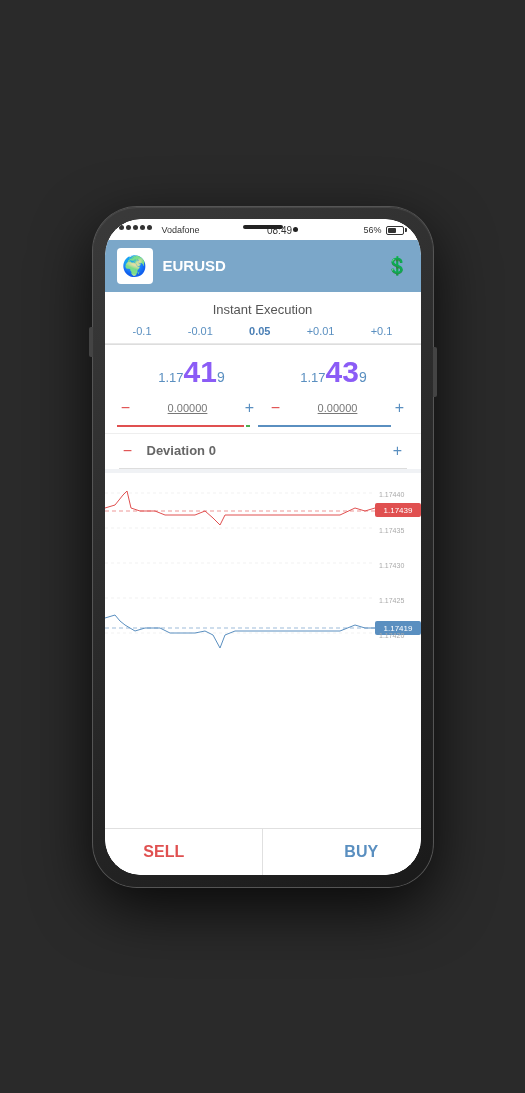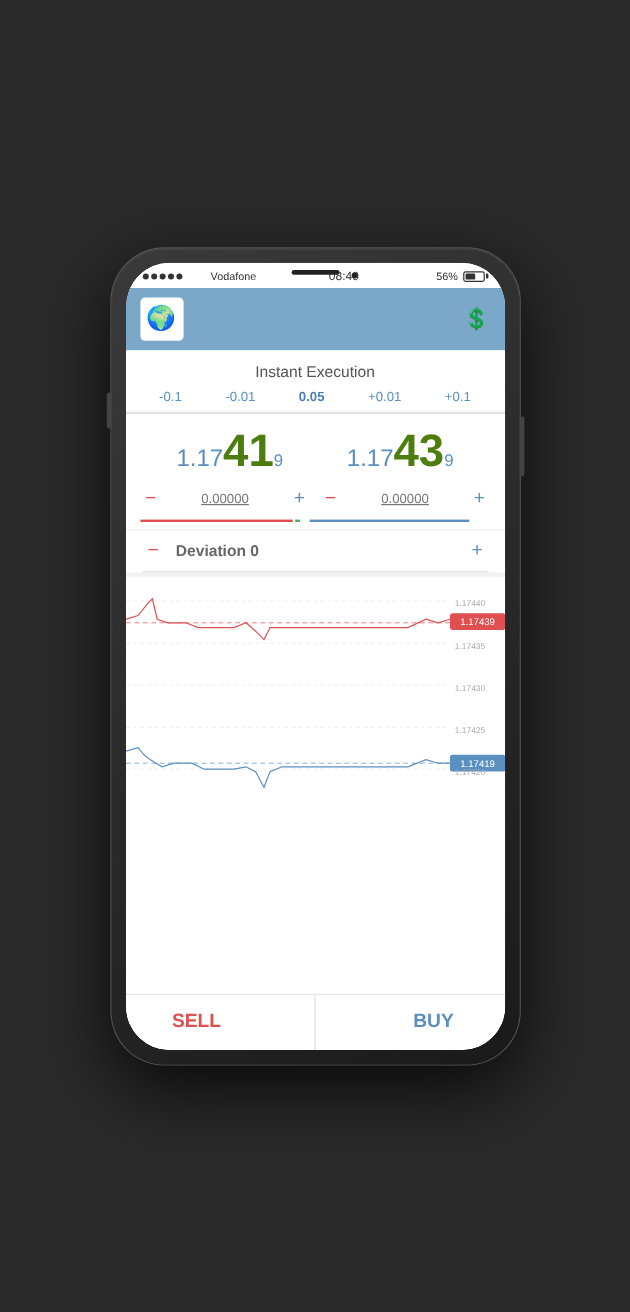--- a/index.html
+++ b/index.html
@@ -70,21 +70,21 @@
     .status-bar {
       background: #fff;
       display: flex;
       align-items: center;
       justify-content: space-between;
       padding: 6px 14px 4px;
       font-size: 9px;
       color: #333;
       flex-shrink: 0;
     }
-    .status-left { display: flex; align-items: center; gap: 20px; }
+    .status-left { display: flex; gap: 6px; }
     .status-dot {
       width: 5px; height: 5px;
       border-radius: 50%;
       background: #333;
     }
     .status-dots { display: flex; gap: 2px; margin-right: 4px; }
     .status-center { font-size: 10px; font-weight: 500; }
     .status-right { display: flex; align-items: center; gap: 4px; font-size: 9px; }
 
     
@@ -199,27 +199,27 @@
       display: flex;
       justify-content: space-around;
       align-items: baseline;
       padding: 12px 16px 8px;
     }
     .price-display {
       display: flex;
       align-items: baseline;
     }
     .price-prefix {
-      font-size: 20px;
+      font-size: 13px;
       color: #5a8fc0;
       font-weight: 400;
     }
     .price-main {
-      font-size: 38px;
-      color: #4d7c0f;
+      font-size: 30px;
+      color: #8b5cf6;
       font-weight: 700;
       line-height: 1;
     }
     .price-super {
       font-size: 14px;
       color: #5a8fc0;
       font-weight: 400;
       vertical-align: super;
     }
 
@@ -379,20 +379,21 @@
               <div class="battery-fill"></div>
             </div>
             <div class="battery-tip"></div>
           </div>
         </div>
       </div>
 
       <div class="header">
         <div class="header-logo">🌍</div>
         <div class="header-text">
+          <div class="header-symbol">EURUSD</div>
         </div>
         <div class="header-icon">💲</div>
       </div>
 
       <div class="main-content">
 
         <div class="card">
           <div class="section-title">Instant Execution</div>
 
           <div class="price-adj-bar">

